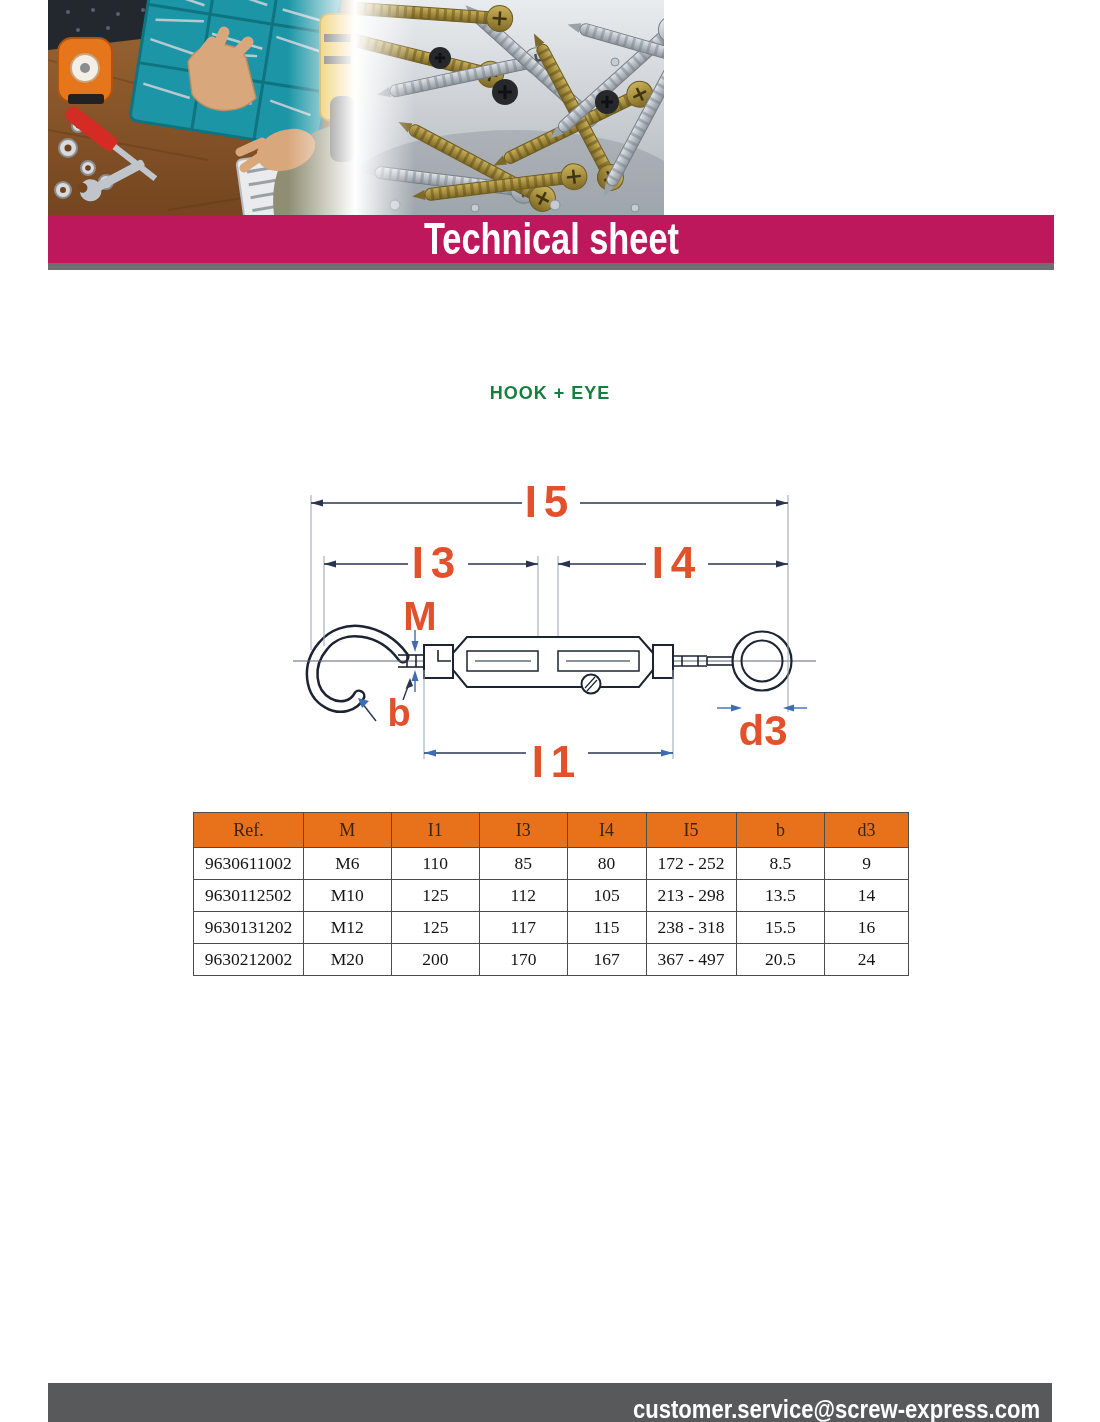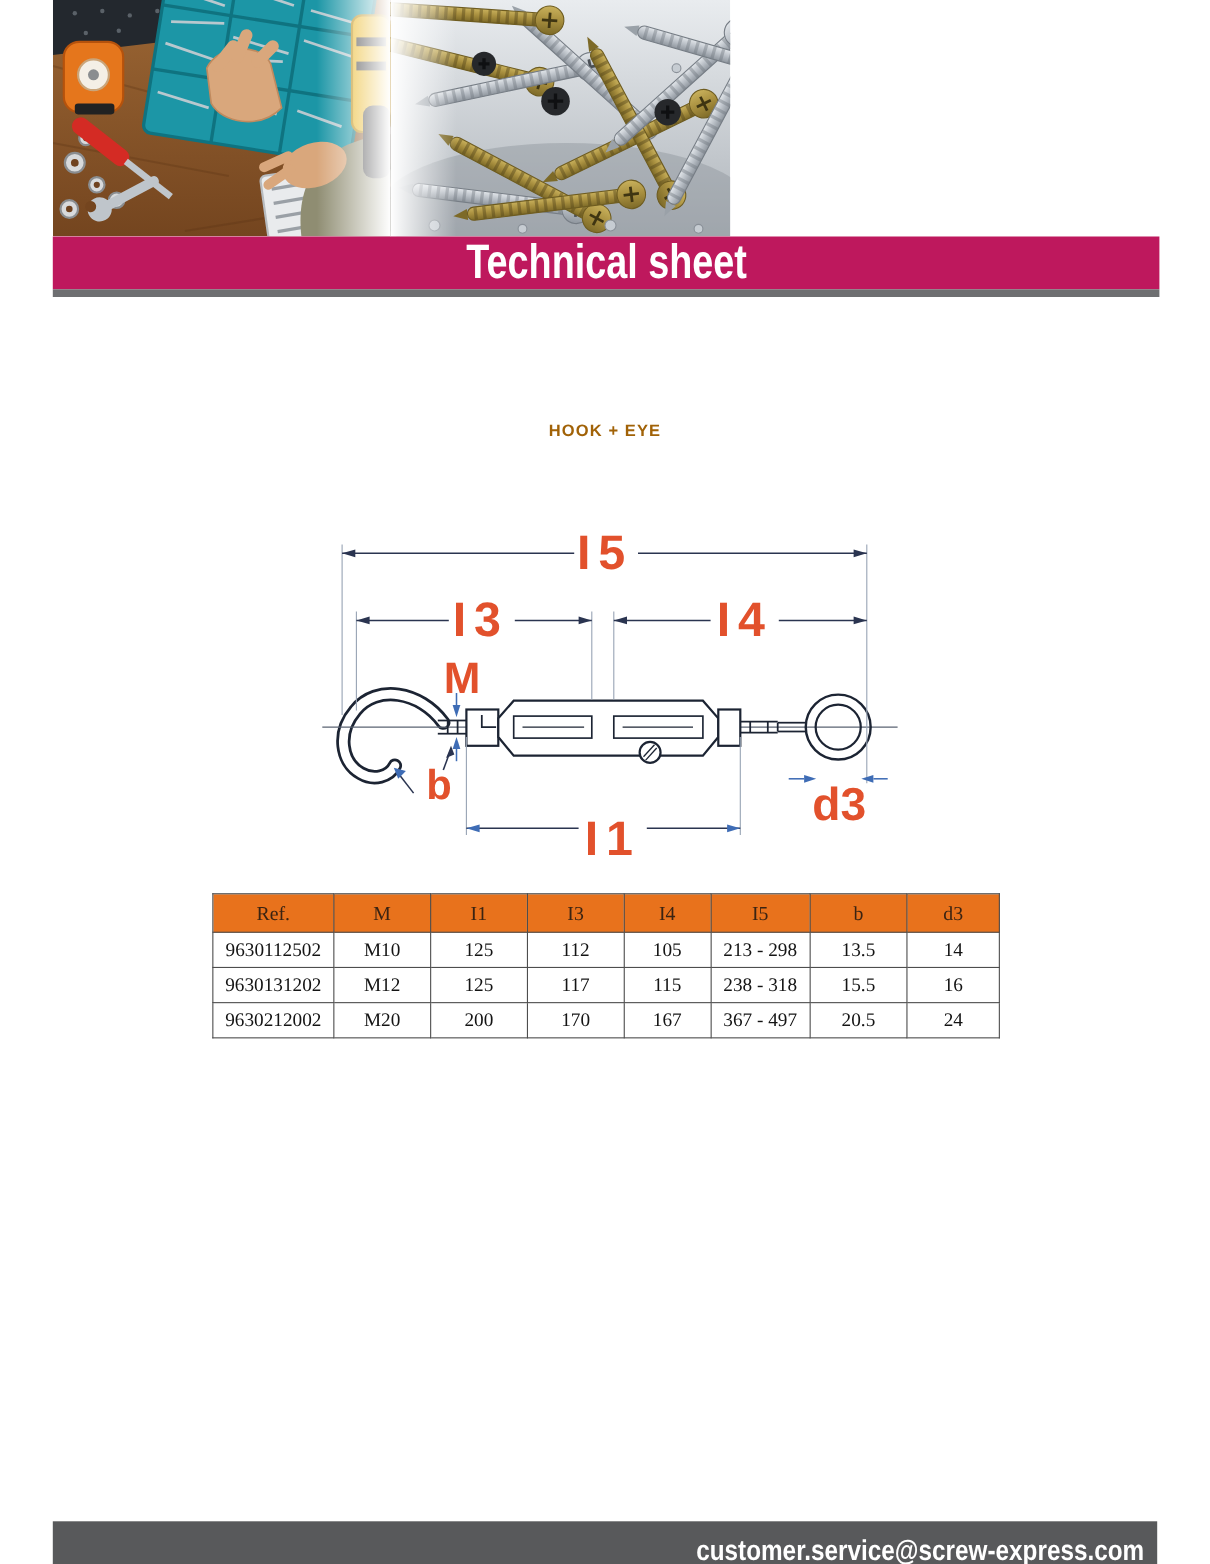--- a/index.html
+++ b/index.html
@@ -17,21 +17,21 @@
   .logo-dark{color:#4D4E50;}
   .logo-orange{color:#F07D21;font-style:italic;}
   .swoosh{position:absolute;left:36px;top:118px;}
 
   
   .banner{position:absolute;left:48px;top:215px;width:1006px;height:48px;background:#be185d;display:flex;align-items:center;justify-content:center;}
   .banner span{display:inline-block;color:#fff;font-size:44px;font-weight:bold;transform:scaleX(0.78);letter-spacing:0px;line-height:48px;}
   .banner-shadow{position:absolute;left:48px;top:263px;width:1006px;height:7px;background:#6E6F71;}
 
   
-  .product-title{position:absolute;left:0;top:383px;width:1100px;text-align:center;font-size:15px;font-weight:bold;letter-spacing:1px;color:#a16207;}
+  .product-title{position:absolute;left:0;top:383px;width:1100px;text-align:center;font-size:18px;font-weight:bold;letter-spacing:1px;color:#15803d;}
 
   
   .diagram{position:absolute;left:270px;top:460px;}
   .dim-label{fill:#E2512C;font-family:"Liberation Sans",sans-serif;font-weight:bold;}
 
   
   .spec-table{position:absolute;left:193px;top:812px;width:716px;border-collapse:collapse;table-layout:fixed;font-family:"Liberation Serif",serif;}
   .spec-table th,.spec-table td{border:1px solid #4d4d4d;text-align:center;vertical-align:middle;padding:0;}
   .spec-table th{background:#E8721C;color:#3A2312;font-weight:normal;font-size:18px;height:34px;}
   .spec-table td{color:#141414;font-size:17.5px;height:31px;background:#fff;}
@@ -352,20 +352,30 @@
           <th>M</th>
           <th>I1</th>
           <th>I3</th>
           <th>I4</th>
           <th>I5</th>
           <th>b</th>
           <th>d3</th>
         </tr>
       </thead>
       <tbody>
+        <tr>
+          <td>9630611002</td>
+          <td>M6</td>
+          <td>110</td>
+          <td>85</td>
+          <td>80</td>
+          <td>172 - 252</td>
+          <td>8.5</td>
+          <td>9</td>
+        </tr>
         <tr>
           <td>9630112502</td>
           <td>M10</td>
           <td>125</td>
           <td>112</td>
           <td>105</td>
           <td>213 - 298</td>
           <td>13.5</td>
           <td>14</td>
         </tr>

